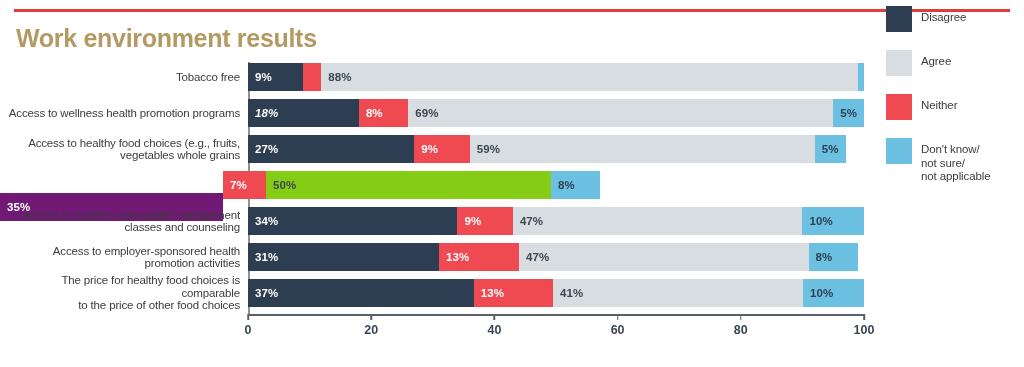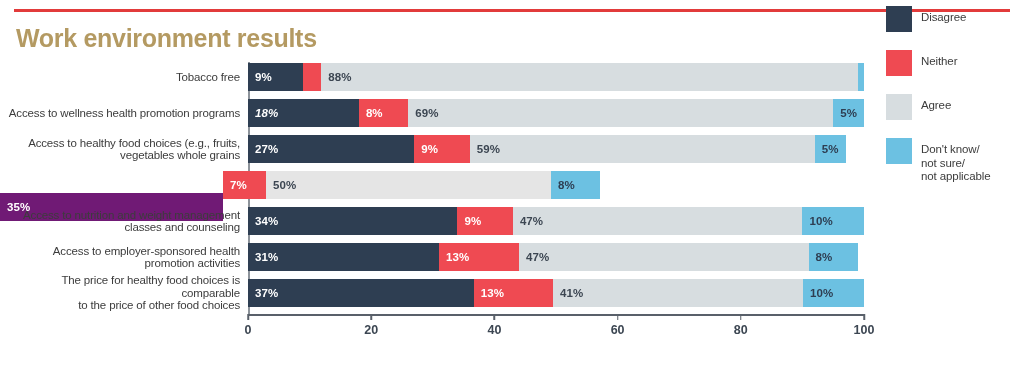--- a/index.html
+++ b/index.html
@@ -219,21 +219,21 @@
           </div>
         </div>
         <div class="row">
           <div class="bar-track">
             <div class="seg seg-disagree" style="width: 223px; background: #701a75; margin-top: 22px;">
               <span class="seg-label">35%</span>
             </div>
             <div class="seg seg-neither" style="width: 43.12px; background: rgb(239, 74, 82);">
               <span class="seg-label">7%</span>
             </div>
-            <div class="seg seg-agree" style="width: 285px; background: #e5e5e5;">
+            <div class="seg seg-agree" style="width: 285px; background: #84cc16;">
               <span class="seg-label">50%</span>
             </div>
             <div class="seg seg-dk" style="width: 49.28px; background: rgb(108, 193, 226);">
               <span class="seg-label">8%</span>
             </div>
           </div>
         </div>
         <div class="row">
           <div class="row-label">Access to nutrition and weight management
 classes and counseling</div>
@@ -307,26 +307,26 @@
       </div>
 
   </div>
 
   <div class="legend" id="legend">
       <div class="legend-item">
         <div class="legend-swatch" style="background: rgb(46, 62, 82);"></div>
         <div class="legend-text">Disagree</div>
       </div>
       <div class="legend-item">
+        <div class="legend-swatch" style="background: rgb(215, 221, 224);"></div>
+        <div class="legend-text">Agree</div>
+      </div>
+      <div class="legend-item">
         <div class="legend-swatch" style="background: rgb(239, 74, 82);"></div>
         <div class="legend-text">Neither</div>
-      </div>
-      <div class="legend-item">
-        <div class="legend-swatch" style="background: rgb(215, 221, 224);"></div>
-        <div class="legend-text">Agree</div>
       </div>
       <div class="legend-item">
         <div class="legend-swatch" style="background: rgb(108, 193, 226);"></div>
         <div class="legend-text">Don't know/
 not sure/
 not applicable</div>
       </div>
     </div>
 
 </div>

